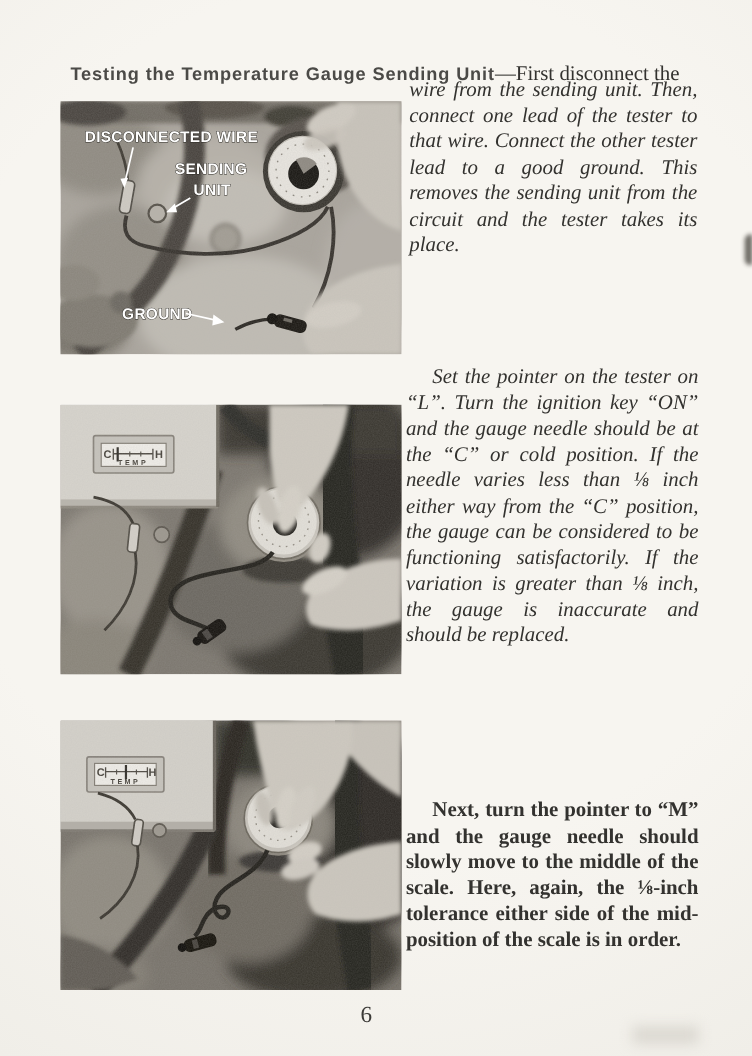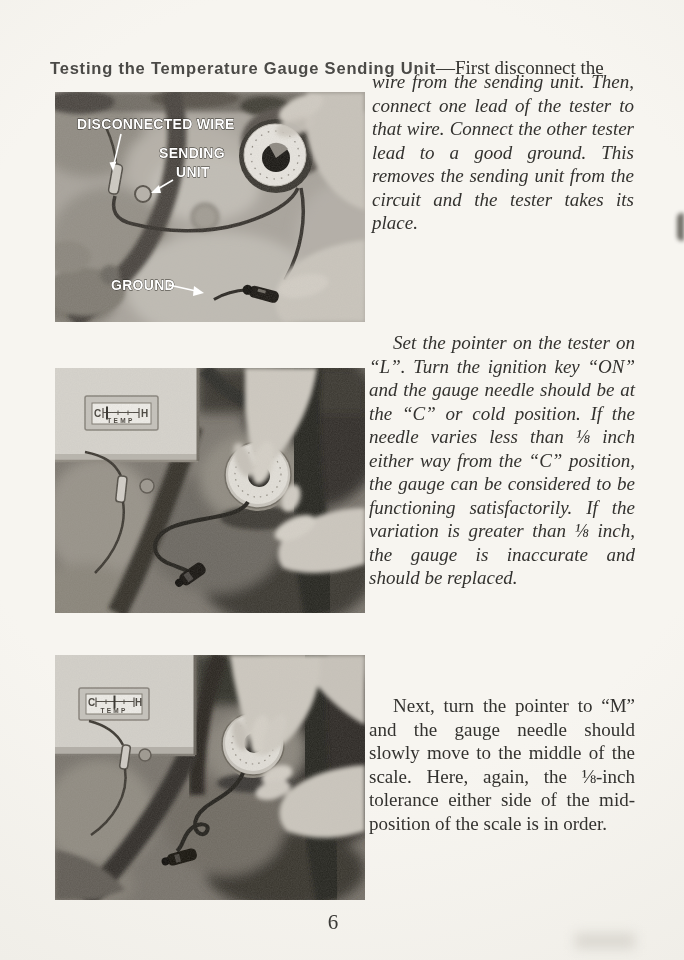--- a/index.html
+++ b/index.html
@@ -3,34 +3,34 @@
 <meta charset="utf-8">
 <style>
   html,body{margin:0;padding:0;}
   body{
     width:684px;height:960px;position:relative;overflow:hidden;
     background:#f5f3ee;
     font-family:"Liberation Serif", serif;
   }
   .page{position:absolute;inset:0;background:radial-gradient(circle at 50% 40%, #f7f5f0 60%, #f0eee8 100%);}
   .heading{
-    position:absolute;left:50px;top:57px;width:590px;white-space:nowrap;
+    position:absolute;left:64px;top:57px;width:590px;white-space:nowrap;
   }
   .h-bold{
     font-family:"Liberation Sans", sans-serif;font-weight:bold;font-size:16.5px;
     letter-spacing:0.8px;color:#4b4a47;
   }
   .h-serif{font-family:"Liberation Serif", serif;font-size:19px;color:#33322f;}
   .para{
     position:absolute;font-size:19px;line-height:23.5px;color:#33322f;
     text-align:justify;text-justify:inter-word;
   }
   .p1{left:372px;top:70px;width:262px;font-style:italic;}
   .p2{left:369px;top:331px;width:266px;text-indent:24px;font-style:italic;}
-  .p3{left:369px;top:694px;width:266px;text-indent:24px;}
+  .p3{left:369px;top:725px;width:266px;text-indent:24px;font-weight:bold;}
   figure.photo{position:absolute;margin:0;padding:0;}
   figure.photo svg{display:block;width:100%;height:100%;}
   .photo1{left:55px;top:92px;width:310px;height:230px;}
   .photo2{left:55px;top:368px;width:310px;height:245px;}
   .photo3{left:55px;top:655px;width:310px;height:245px;}
   .pagenum{
     position:absolute;left:318px;top:910px;width:30px;text-align:center;
     font-size:21px;color:#3b3a37;
   }
   .smudge-right{

